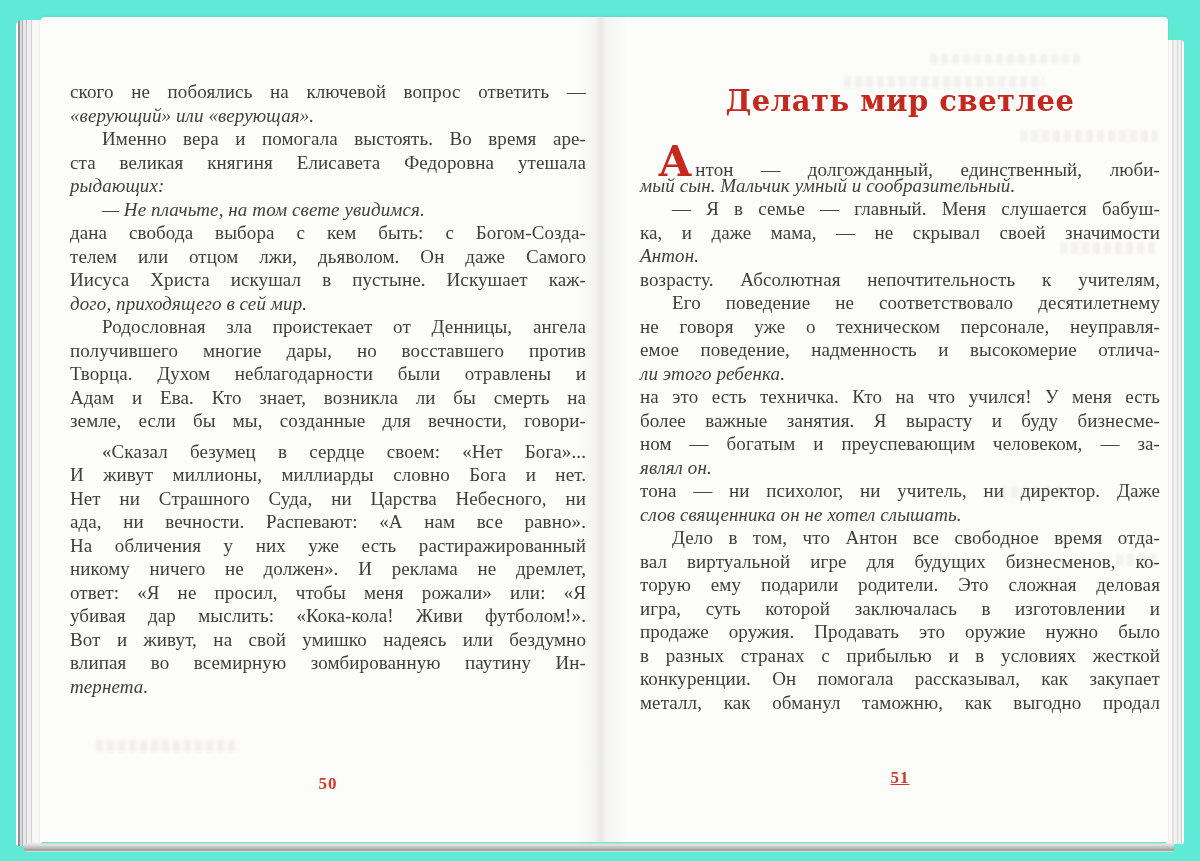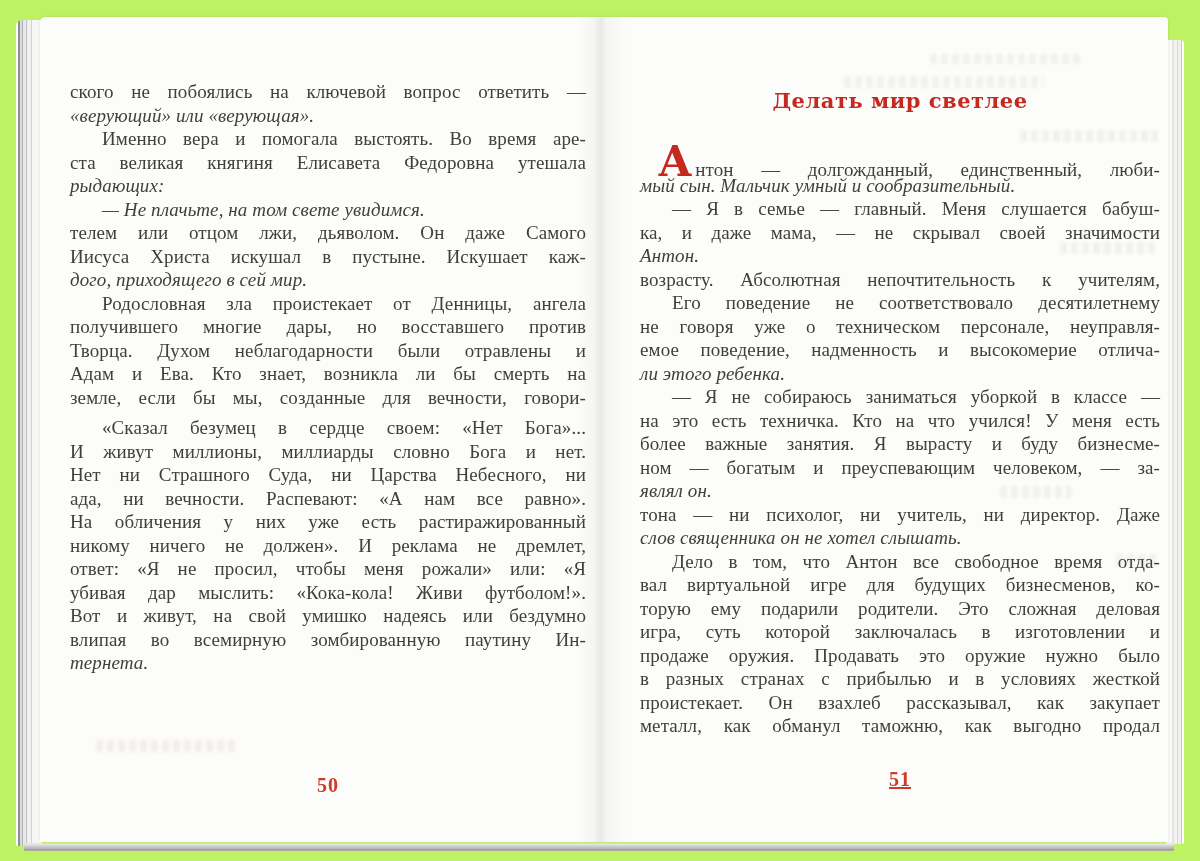--- a/index.html
+++ b/index.html
@@ -1,17 +1,17 @@
 <!DOCTYPE html>
 <html lang="ru" style="--accent: #c4281f; --pagenum: #cd392b; --body: #403f3d;"><head>
 <meta charset="utf-8">
 <title>Book scan — pages 50–51</title>
 <style>
   html,body{margin:0;padding:0;background:#ffffff;}
-  .scene{position:relative;width:1200px;height:861px;background:#bef264;overflow:hidden;
+  .scene{position:relative;width:1200px;height:861px;background:#5eead4;overflow:hidden;
          font-family:"Liberation Serif","DejaVu Serif",serif;}
   .book{position:absolute;left:16px;top:14px;width:1168px;height:838px;}
 
   
   .paper{position:absolute;left:24px;top:3px;right:16px;bottom:10px;background:#fcfcfb;
          border-radius:5px 4px 0 0;box-shadow:0 0 3px rgba(0,0,0,.10);}
   
   .gutter{position:absolute;left:560px;top:3px;bottom:10px;width:52px;pointer-events:none;
           background:linear-gradient(90deg,rgba(0,0,0,0) 0%,rgba(95,90,82,.045) 34%,rgba(95,90,82,.12) 48%,rgba(95,90,82,.05) 58%,rgba(0,0,0,0) 100%);}
   
@@ -28,26 +28,26 @@
              letter-spacing:.1px;}
   .left-body{left:54px;top:66px;width:516px;}
   .right-body{left:624px;top:136px;width:520px;}
   .line{height:23.5px;text-align:justify;text-align-last:justify;}
   .line.last{text-align-last:left;font-style:italic;}
   .line.indent{text-indent:32px;}
   .line.indent-sm{text-indent:18px;}
   .line.gap{margin-top:7px;}
 
   .chapter-title{position:absolute;left:624px;top:70px;width:520px;margin:0;text-align:center;
-     color:var(--accent,#c4281f);font-size:21px;line-height:34px;font-weight:700;
+     color:var(--accent,#c4281f);font-size:29px;line-height:34px;font-weight:700;
      letter-spacing:.5px;font-family:"DejaVu Serif","Liberation Serif",serif;}
   .initial{color:var(--accent,#c4281f);font-weight:700;font-size:42px;line-height:23.5px;
      font-family:"DejaVu Serif",serif;margin-right:3px;}
   .page-number{position:absolute;width:516px;text-align:center;color:var(--pagenum,#cd392b);
-     font-size:20px;font-weight:700;letter-spacing:1px;}
+     font-size:17px;font-weight:700;letter-spacing:1px;}
   .pn-left{left:54px;top:760px;}
   .pn-right{left:624px;top:754px;width:520px;text-decoration:underline;}
 
   
   .ghost{position:absolute;height:12px;border-radius:3px;opacity:.55;filter:blur(1.5px);
      background:repeating-linear-gradient(90deg,rgba(125,112,100,.14) 0 7px,rgba(125,112,100,0) 7px 11px);}
   .g1{left:828px;top:62px;width:200px;}
   .g2{left:914px;top:40px;width:150px;height:10px;}
   .g3{left:1004px;top:116px;width:138px;}
   .g4{left:1044px;top:228px;width:96px;}
@@ -76,20 +76,21 @@
     <div class="ghost g6"></div>
     <div class="ghost g7"></div>
 
     <div class="page-body left-body" id="left-lines">
         <div class="line">ского не побоялись на ключевой вопрос ответить —</div>
         <div class="line last">«верующий» или «верующая».</div>
         <div class="line indent">Именно вера и помогала выстоять. Во время аре-</div>
         <div class="line">ста великая княгиня Елисавета Федоровна утешала</div>
         <div class="line last">рыдающих:</div>
         <div class="line last indent">— Не плачьте, на том свете увидимся.</div>
+        <div class="line">дана свобода выбора с кем быть: с Богом-Созда-</div>
         <div class="line">телем или отцом лжи, дьяволом. Он даже Самого</div>
         <div class="line">Иисуса Христа искушал в пустыне. Искушает каж-</div>
         <div class="line last">дого, приходящего в сей мир.</div>
         <div class="line indent">Родословная зла проистекает от Денницы, ангела</div>
         <div class="line">получившего многие дары, но восставшего против</div>
         <div class="line">Творца. Духом неблагодарности были отравлены и</div>
         <div class="line">Адам и Ева. Кто знает, возникла ли бы смерть на</div>
         <div class="line">земле, если бы мы, созданные для вечности, говори-</div>
         <div class="line indent gap">«Сказал безумец в сердце своем: «Нет Бога»...</div>
         <div class="line">И живут миллионы, миллиарды словно Бога и нет.</div>
@@ -110,32 +111,31 @@
         <div class="line indent-sm"><span class="initial">А</span>нтон — долгожданный, единственный, люби-</div>
         <div class="line last">мый сын. Мальчик умный и сообразительный.</div>
         <div class="line indent">— Я в семье — главный. Меня слушается бабуш-</div>
         <div class="line">ка, и даже мама, — не скрывал своей значимости</div>
         <div class="line last">Антон.</div>
         <div class="line">возрасту. Абсолютная непочтительность к учителям,</div>
         <div class="line indent">Его поведение не соответствовало десятилетнему</div>
         <div class="line">не говоря уже о техническом персонале, неуправля-</div>
         <div class="line">емое поведение, надменность и высокомерие отлича-</div>
         <div class="line last">ли этого ребенка.</div>
-        <div class="line indent">— Я не собираюсь заниматься уборкой в классе —</div>
         <div class="line">на это есть техничка. Кто на что учился! У меня есть</div>
         <div class="line">более важные занятия. Я вырасту и буду бизнесме-</div>
         <div class="line">ном — богатым и преуспевающим человеком, — за-</div>
         <div class="line last">являл он.</div>
         <div class="line">тона — ни психолог, ни учитель, ни директор. Даже</div>
         <div class="line last">слов священника он не хотел слышать.</div>
         <div class="line indent">Дело в том, что Антон все свободное время отда-</div>
         <div class="line">вал виртуальной игре для будущих бизнесменов, ко-</div>
         <div class="line">торую ему подарили родители. Это сложная деловая</div>
         <div class="line">игра, суть которой заключалась в изготовлении и</div>
         <div class="line">продаже оружия. Продавать это оружие нужно было</div>
         <div class="line">в разных странах с прибылью и в условиях жесткой</div>
-        <div class="line">проистекает. Он взахлеб рассказывал, как закупает</div>
+        <div class="line">конкуренции. Он помогала рассказывал, как закупает</div>
         <div class="line">металл, как обманул таможню, как выгодно продал</div>
       </div>
     <div class="page-number pn-right">51</div>
 
   </div>
 </div>
 
 </body></html>

